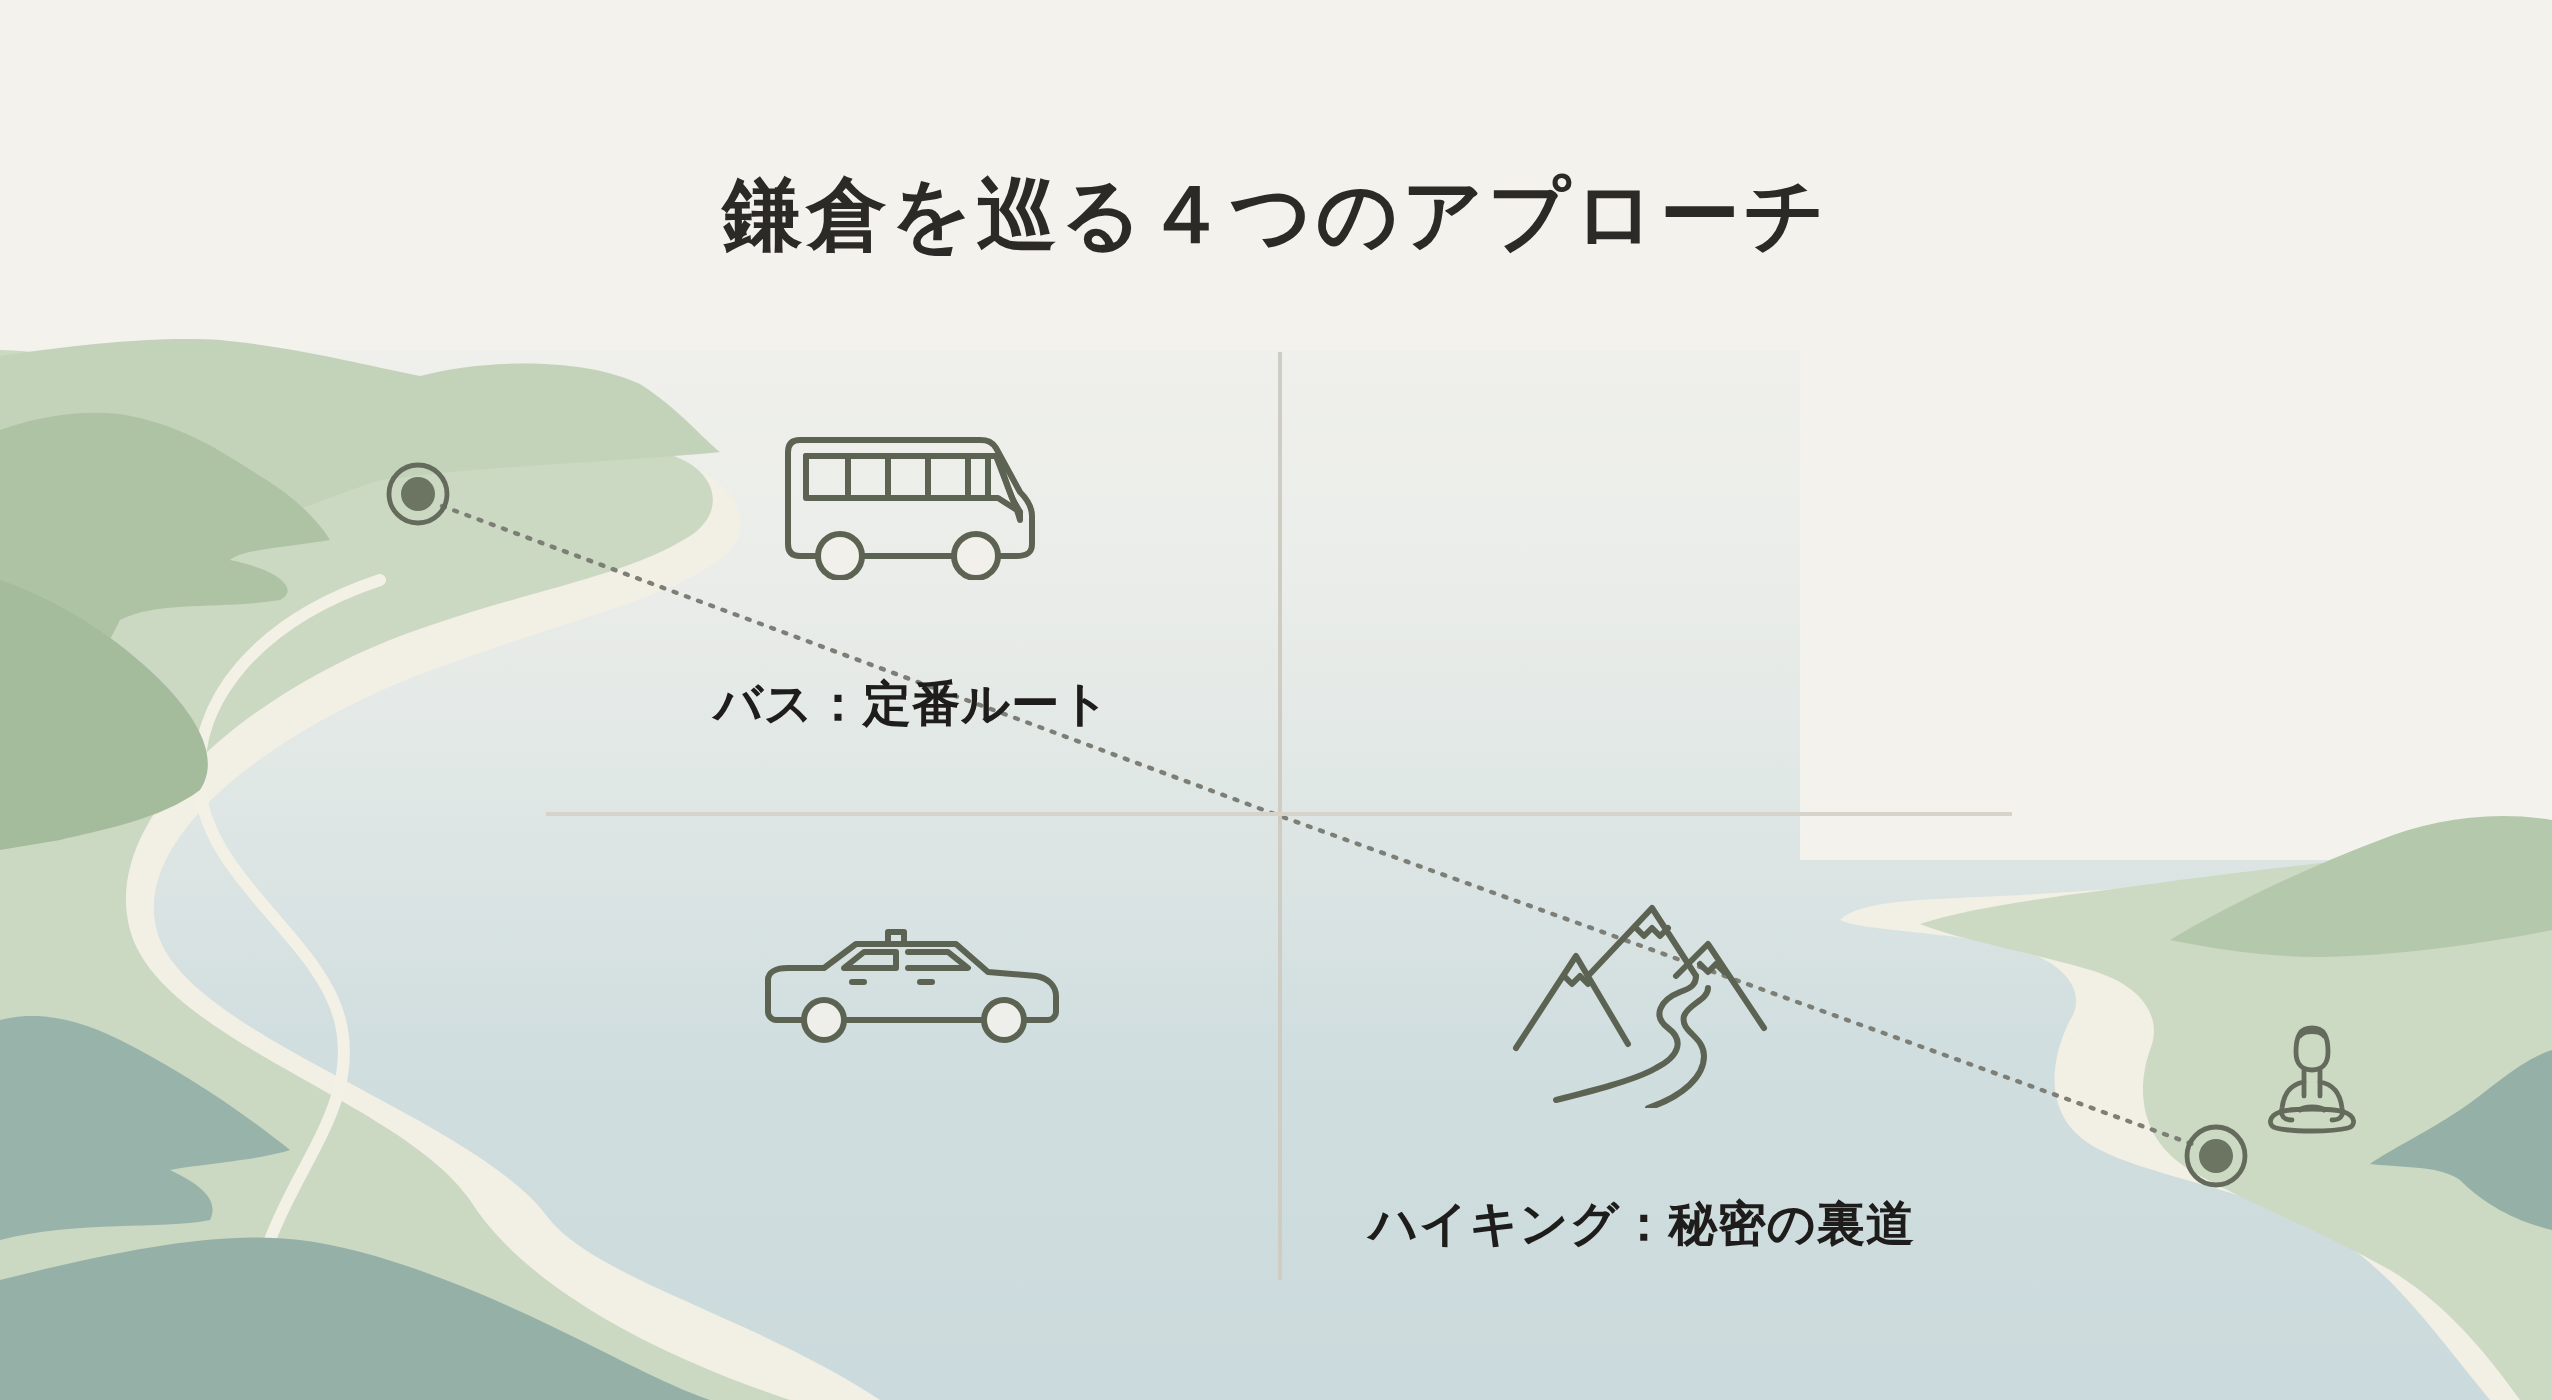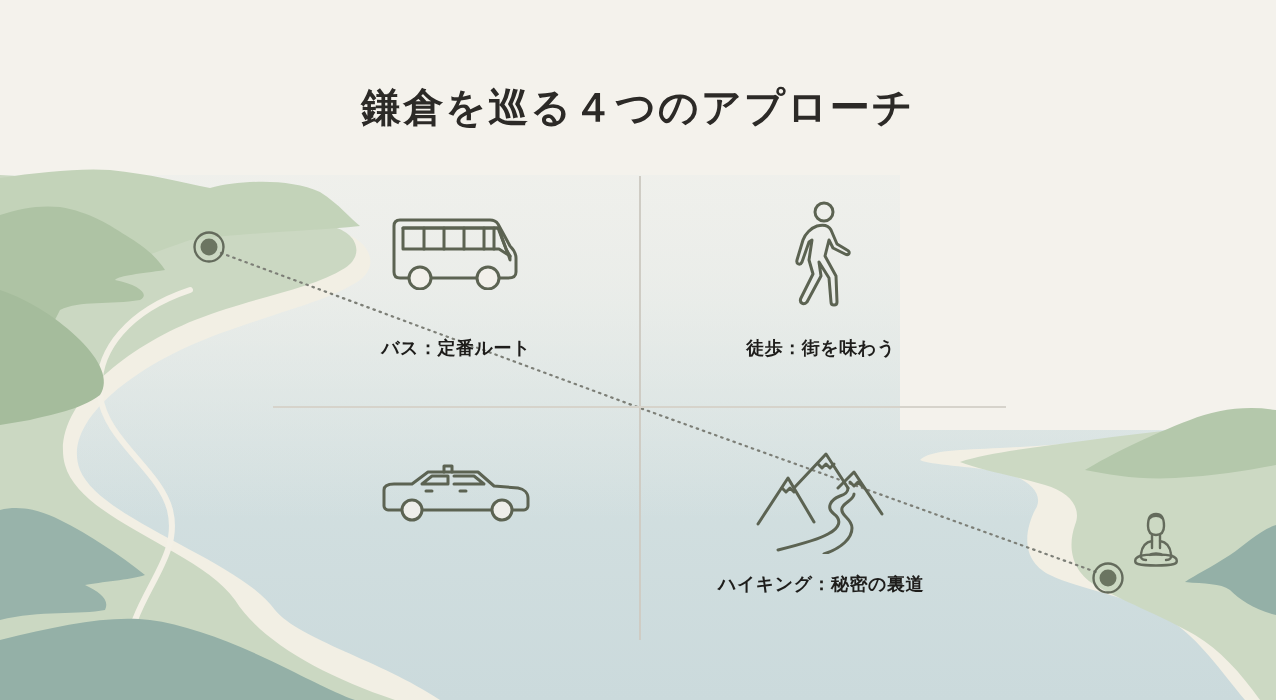--- a/index.html
+++ b/index.html
@@ -24,21 +24,21 @@
     .divider-h {
       position: absolute; left: 273px; top: 406px; width: 733px; height: 1.5px;
       background: #d6d3cb;
     }
     .cell {
       position: absolute; width: 360px; text-align: center;
     }
     .cell .icon { display: block; margin: 0 auto; }
     .cell .label {
       position: absolute; left: 0; width: 100%;
-      font-size: 18px; font-weight: bold; color: #1e1d1b;
+      font-size: 24px; font-weight: bold; color: #1e1d1b;
       letter-spacing: 0.5px;
     }
     #cell-bus { left: 276px; top: 210px; height: 170px; }
     #cell-walk { left: 641px; top: 198px; height: 182px; }
     #cell-taxi { left: 276px; top: 460px; height: 160px; }
     #cell-hike { left: 641px; top: 450px; height: 170px; }
     .marker { position: absolute; }
   </style>
 </head>
 <body>
@@ -128,29 +128,20 @@
         <path d="M78,18 L78,39"></path>
         <path d="M98,18 L98,39"></path>
         <path d="M108,18 L112,18 L120,39 L124,46"></path>
         <circle cx="34" cy="68" r="11" fill="#f2f0ea"></circle>
         <circle cx="102" cy="68" r="11" fill="#f2f0ea"></circle>
       </g>
     </svg>
     <div class="label" style="top:126px;">バス：定番ルート</div>
   </div>
 
-  <div class="cell" id="cell-walk">
-    <svg class="icon" width="80" height="112" viewBox="0 0 80 112">
-      <g fill="none" stroke="#5c6352" stroke-width="3" stroke-linejoin="round" stroke-linecap="round">
-        <circle cx="43" cy="14" r="9"></circle>
-        <path d="M36,28 C30,30 24,36 22,42 L16,62 C15,66 19,68 21,64 L28,44 L31,42 L28,62 L32,76 L20,100 C18,104 22,108 26,104 L40,78 L38,64 L48,80 L50,104 C50,108 56,108 56,104 L55,78 L44,58 L48,42 L52,50 L64,56 C68,58 70,54 66,52 L56,46 L50,32 C48,28 44,26 36,28 Z"></path>
-      </g>
-    </svg>
-    <div class="label" style="top:138px;">徒歩：街を味わう</div>
-  </div>
 
   <div class="cell" id="cell-taxi">
     <svg class="icon" width="156" height="62" viewBox="0 0 156 62">
       <g fill="none" stroke="#5c6352" stroke-width="3" stroke-linejoin="round" stroke-linecap="round">
         <path d="M66,12 L66,6 L74,6 L74,12"></path>
         <path d="M6,30 C6,26 10,24 16,24 L34,24 L50,12 L100,12 L116,26 L140,28 C146,29 150,33 150,38 L150,46 C150,48 148,50 146,50 L10,50 C8,50 6,48 6,46 Z"></path>
         <path d="M44,24 L54,16 L70,16 L70,24 Z"></path>
         <path d="M76,16 L96,16 L106,24 L76,24"></path>
         <path d="M48,31 L54,31"></path>
         <path d="M82,31 L88,31"></path>
@@ -166,16 +157,16 @@
         <path d="M4,74 L34,28 L60,72"></path>
         <path d="M28,38 L32,42 L36,38 L40,42"></path>
         <path d="M40,38 L72,4 L94,38"></path>
         <path d="M64,14 L68,18 L72,14 L76,18 L80,14"></path>
         <path d="M84,38 L100,22 L128,64"></path>
         <path d="M96,32 L100,36 L104,32 L108,36"></path>
         <path d="M24,100 C40,96 64,90 74,84 C86,78 88,70 80,64 C72,58 76,50 86,46 C92,44 94,42 94,38"></path>
         <path d="M70,104 C88,98 98,88 98,78 C98,68 86,66 88,58 C90,52 100,50 100,44"></path>
       </g>
     </svg>
-    <div class="label" style="top:122px;">ハイキング：秘密の裏道</div>
+    <div class="label" style="top:146px;">ハイキング：秘密の裏道</div>
   </div>
 
 </div>
 
 </body></html>

